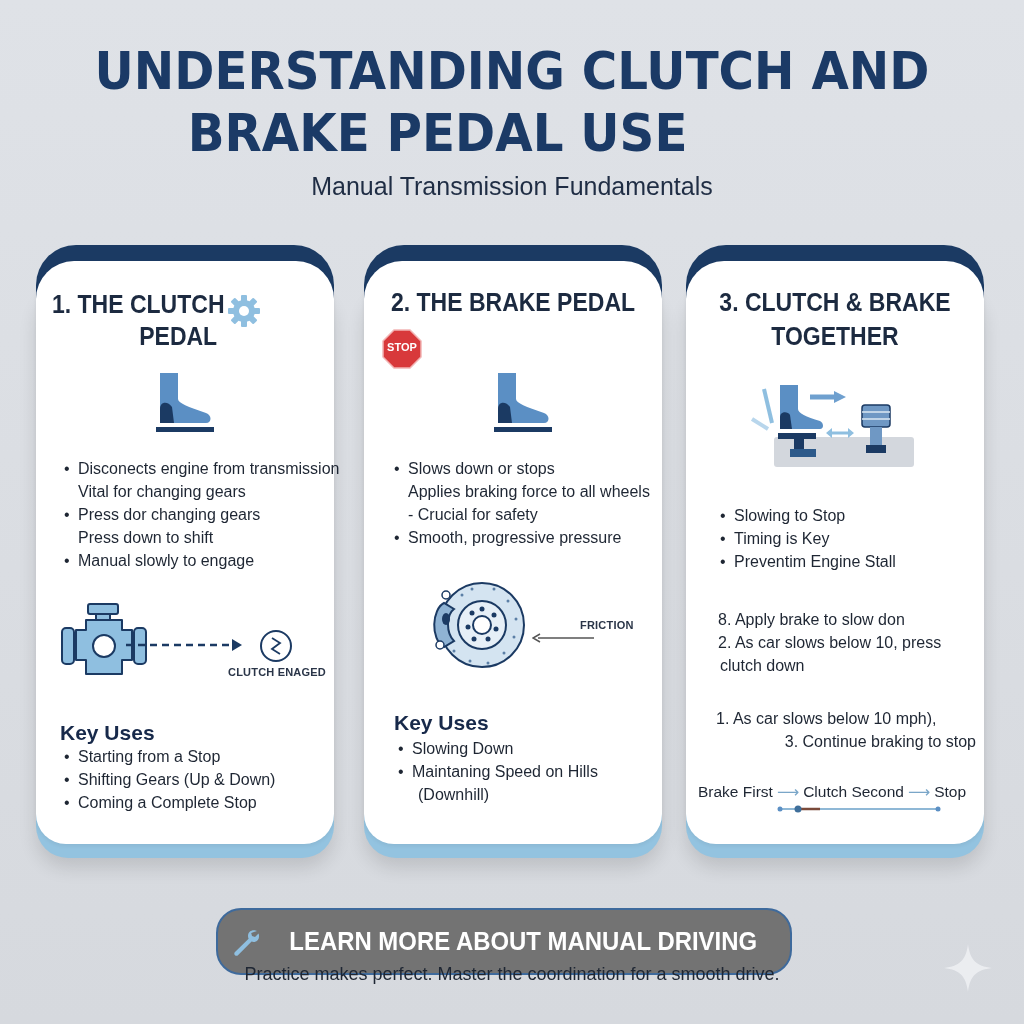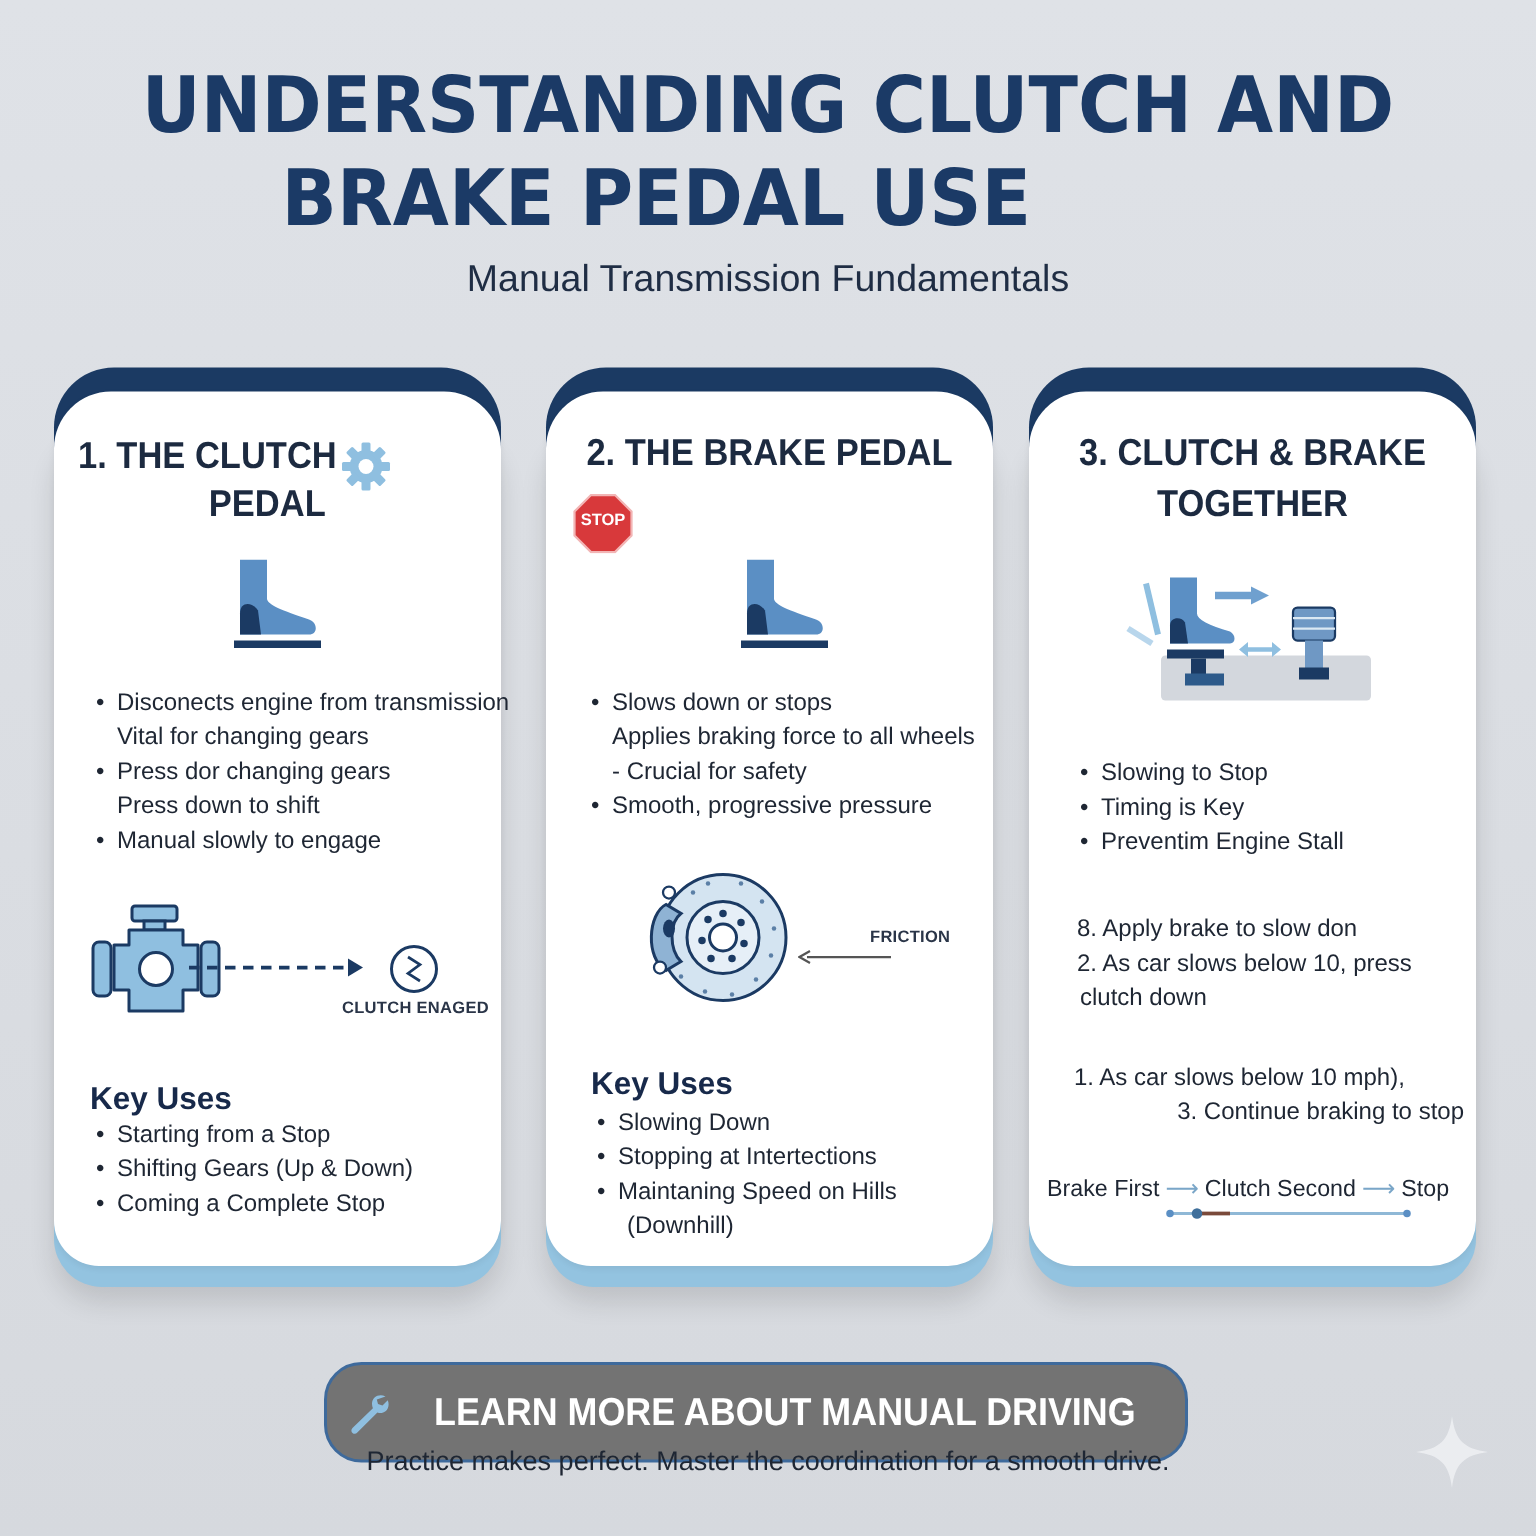--- a/index.html
+++ b/index.html
@@ -211,21 +211,20 @@
       <ellipse cx="24" cy="44" rx="4" ry="6" fill="#1b3a63"></ellipse>
     </svg>
     <div class="small-label" style="left:180px; top:374px;margin-left:36px;">FRICTION</div>
     <svg style="position:absolute; left:168px; top:388px;" width="62" height="10" viewBox="0 0 62 10">
       <line x1="6" y1="5" x2="62" y2="5" stroke="#555" stroke-width="1.5"></line>
       <path d="M8 1 L1 5 L8 9" fill="none" stroke="#555" stroke-width="1.5"></path>
     </svg>
     <div class="keyuses-title" style="left:30px; top:466px;">Key Uses</div>
     <ul class="bullets" style="left:32px; top:492px; width:270px;">
       <li class="dot">Slowing Down</li>
-      <li class="dot">Stopping at Intertections</li>
       <li class="dot">Maintaning Speed on Hills</li>
       <li class="cont" style="padding-left:22px;">(Downhill)</li>
     </ul>
   </div>
 </div>
 
 <div class="card" style="left:686px;border-radius:30px;">
   <div class="base"></div>
   <div class="band"></div>
   <div class="face"></div>

